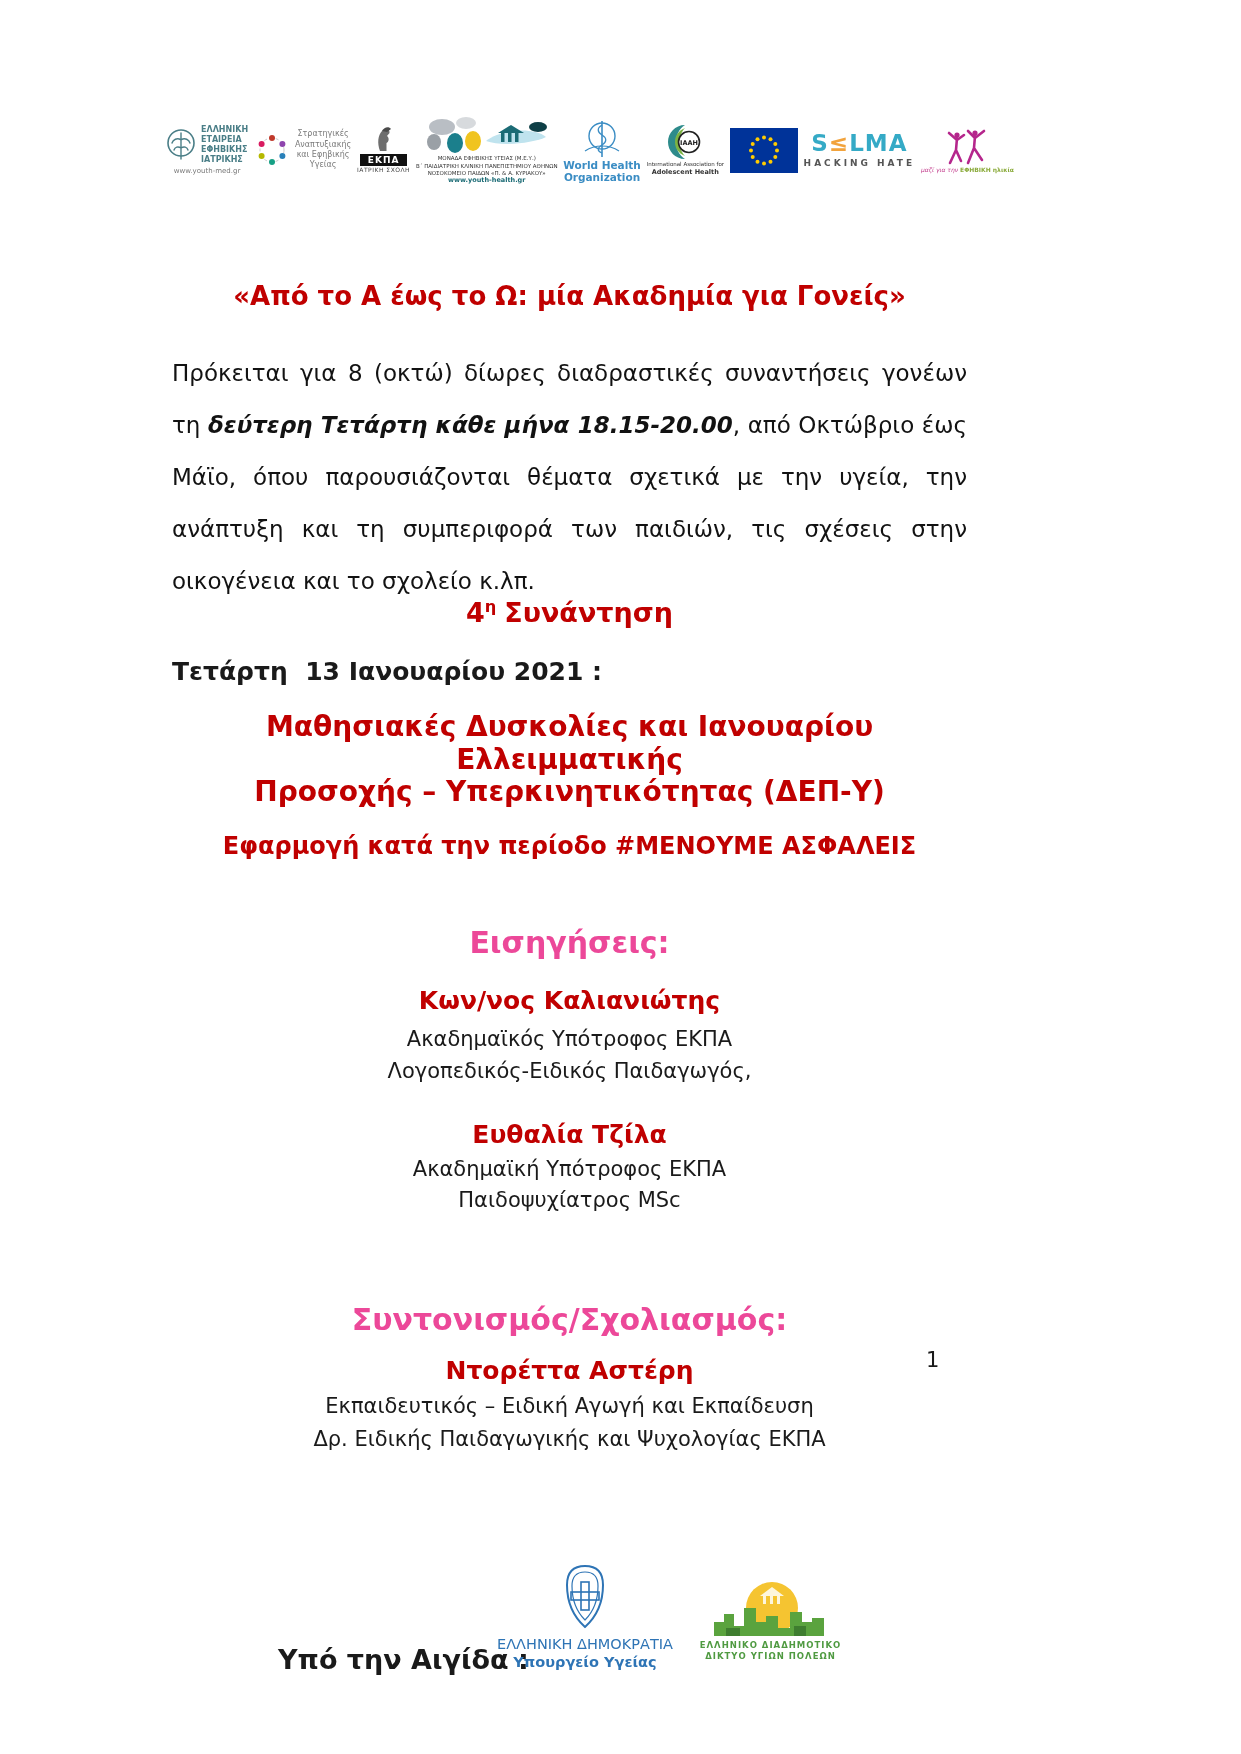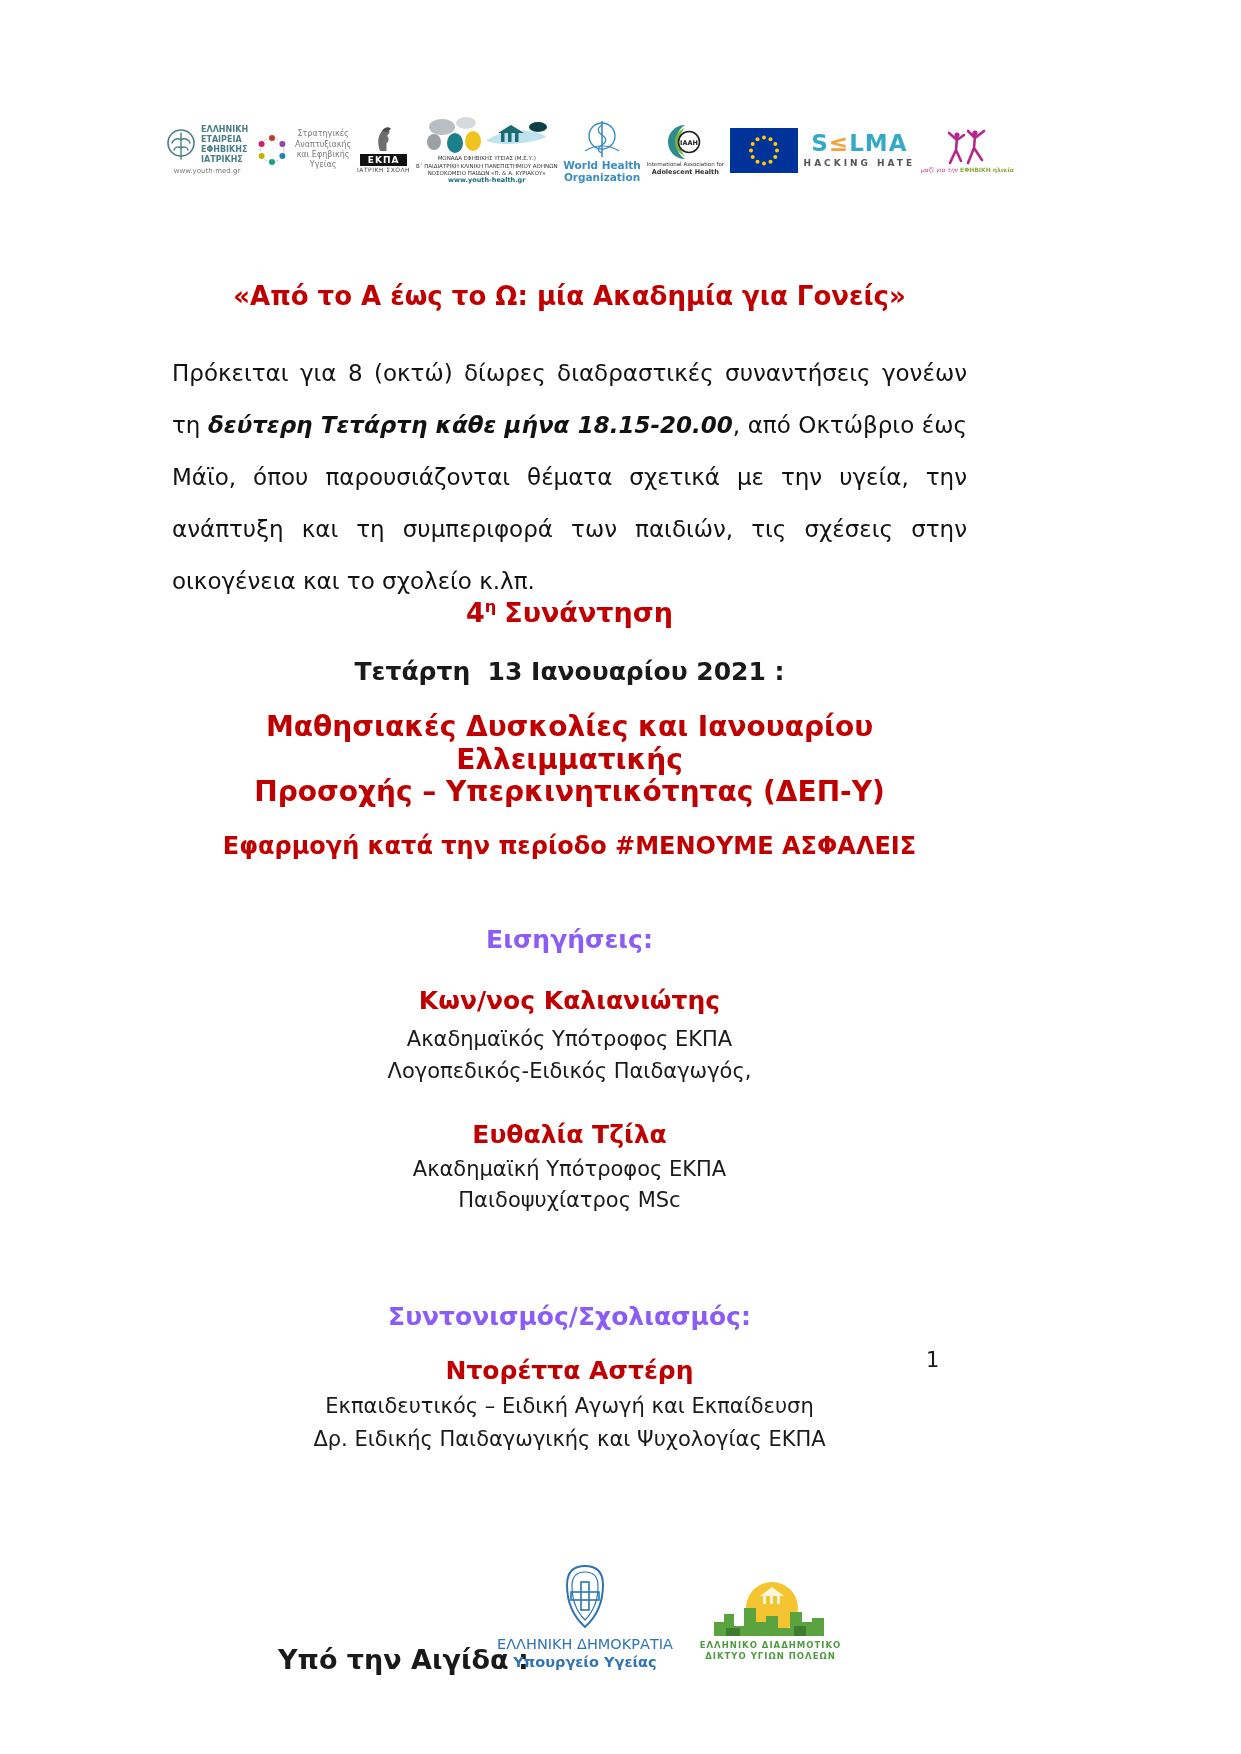--- a/index.html
+++ b/index.html
@@ -32,30 +32,30 @@
   
   .doc-title{position:absolute;left:172px;top:281px;width:795px;text-align:center;
              color:#c00000;font-weight:bold;font-size:26px;}
   .intro{position:absolute;left:172px;top:324px;width:795px;font-size:23px;line-height:52px;
          text-align:justify;color:#121212;}
   .intro .bi{font-weight:bold;font-style:italic;}
   .meeting-title{position:absolute;left:172px;top:597px;width:795px;text-align:center;
                  color:#c00000;font-size:27px;font-weight:bold;}
   .meeting-title sup{font-size:60%;}
   .meeting-title .lbl{margin-left:8px;}
-  .meeting-date{position:absolute;left:172px;top:657px;width:795px;text-align:center;
+  .meeting-date{position:absolute;left:172px;top:657px;width:795px;
                 color:#1a1a1a;font-size:25px;font-weight:bold;white-space:pre;}
   .topic1{position:absolute;left:152px;top:710px;width:835px;text-align:center;color:#c00000;
           font-size:28px;font-weight:bold;}
   .topic2{position:absolute;left:172px;top:775px;width:795px;text-align:center;color:#c00000;
           font-size:28px;font-weight:bold;}
   .subtopic{position:absolute;left:172px;top:832px;width:795px;text-align:center;color:#c00000;
             font-size:24px;font-weight:bold;}
-  .sec-heading{position:absolute;left:172px;width:795px;text-align:center;color:#8b5cf6;
-               font-size:25px;font-weight:bold;}
+  .sec-heading{position:absolute;left:172px;width:795px;text-align:center;color:#ec4899;
+               font-size:30px;font-weight:bold;}
   .speaker-name{position:absolute;left:172px;width:795px;text-align:center;color:#c00000;
                 font-size:25px;font-weight:bold;}
   .speaker-roles{position:absolute;left:172px;width:795px;text-align:center;color:#1a1a1a;
                  font-size:21px;}
   .speaker-roles span{display:block;}
 
   .page-number{position:absolute;left:926px;top:1348px;font-size:21px;color:#1a1a1a;}
 
   
   .aegis{position:absolute;left:278px;top:1644px;font-size:27px;font-weight:bold;color:#1a1a1a;}

